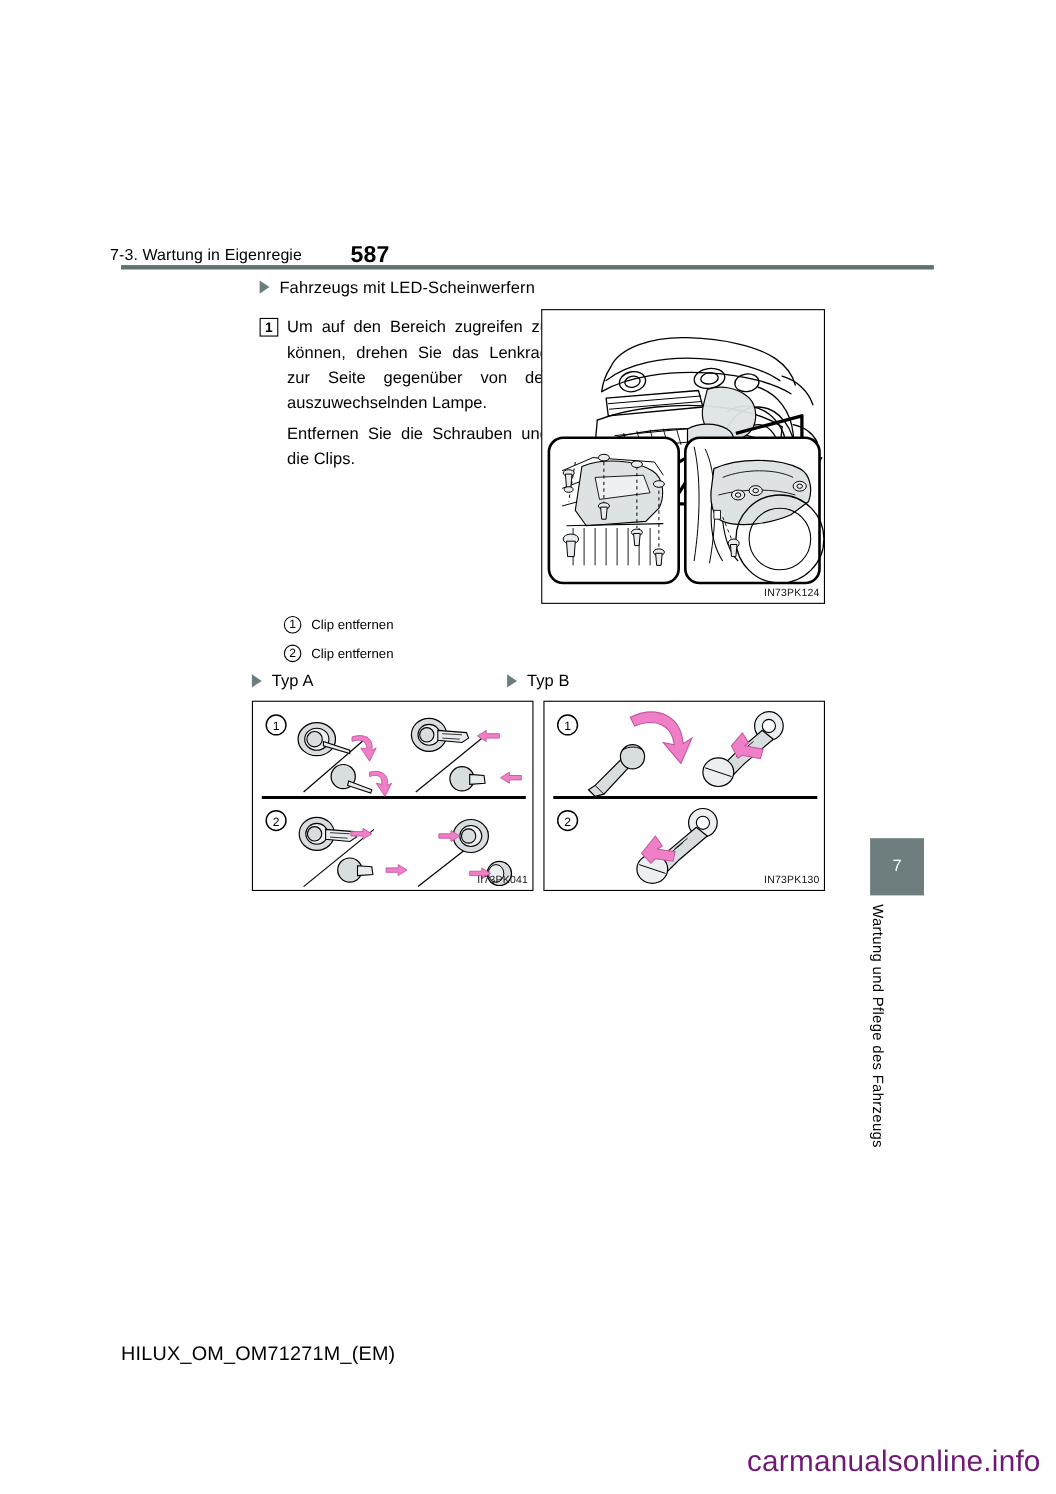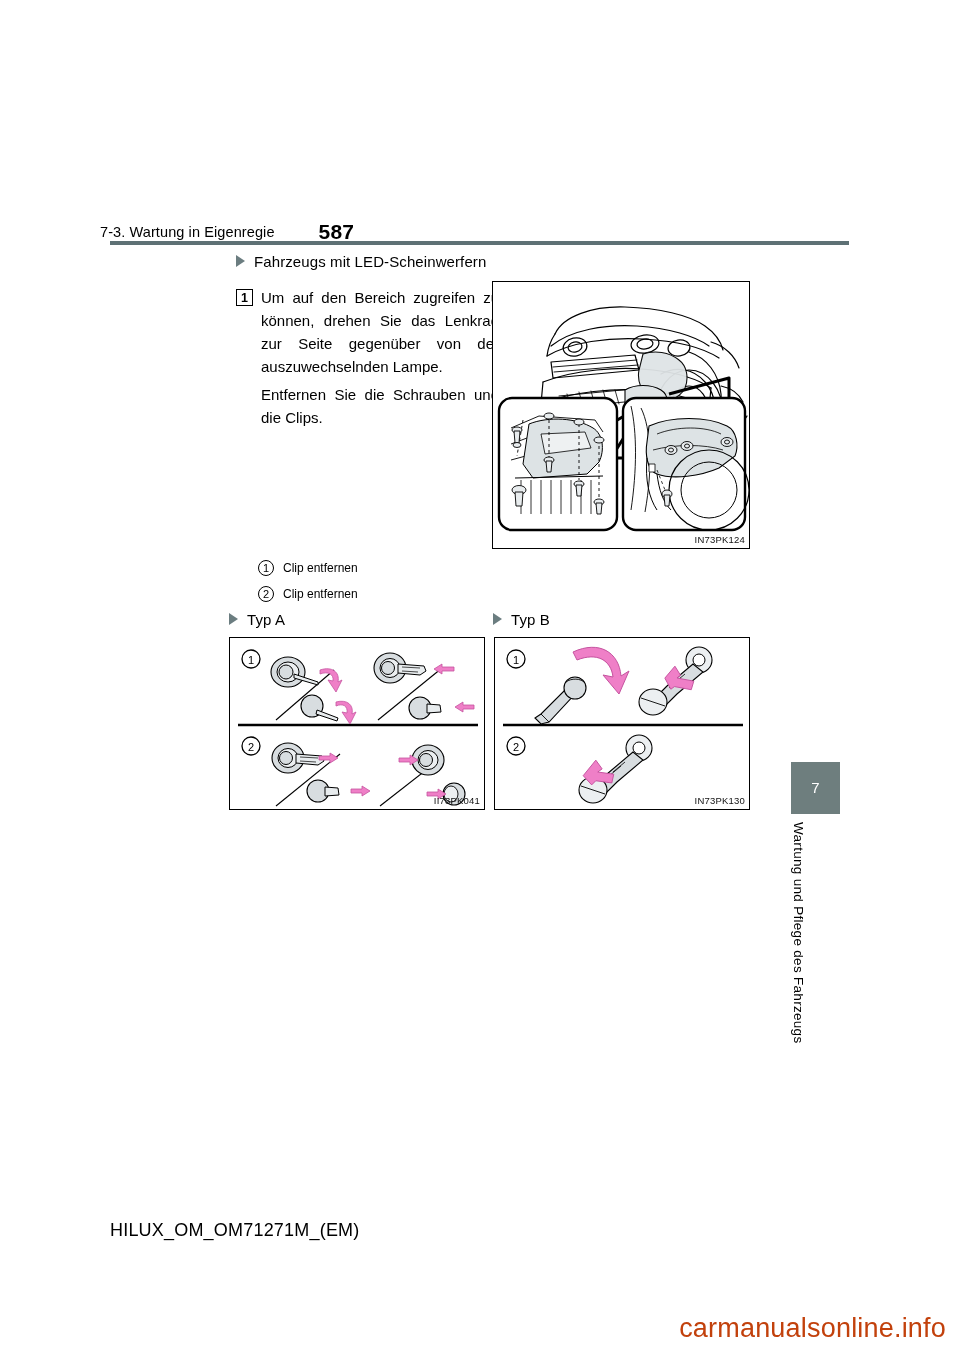--- a/index.html
+++ b/index.html
@@ -173,21 +173,21 @@
   .circ-label { font-size: 12px; }
 
   
   .type-heads {
     position: absolute;
     left: 229px;
     top: 608px;
     width: 528px;
     display: flex;
   }
-  .type-heads > div { width: 264px; }
+  .type-heads > div { width: 232px; }
 
   #fig-clip-type-a {
     position: absolute;
     left: 229px;
     top: 637px;
     width: 256px;
     height: 173px;
   }
   #fig-clip-type-b {
     position: absolute;
@@ -230,21 +230,21 @@
     left: 110px;
     top: 1220px;
     font-size: 18px;
     letter-spacing: 0.2px;
   }
   .watermark {
     position: absolute;
     right: 14px;
     bottom: 14px;
     font-size: 27px;
-    color: #c2410c;
+    color: #701a75;
     letter-spacing: 0.2px;
   }
 
   svg { display: block; }
 </style>
 </head>
 <body>
 
 <div class="page">
 

